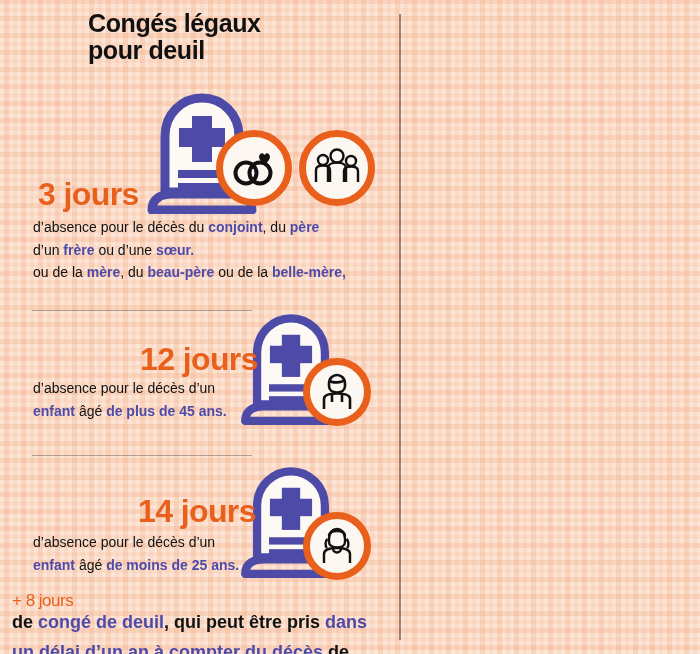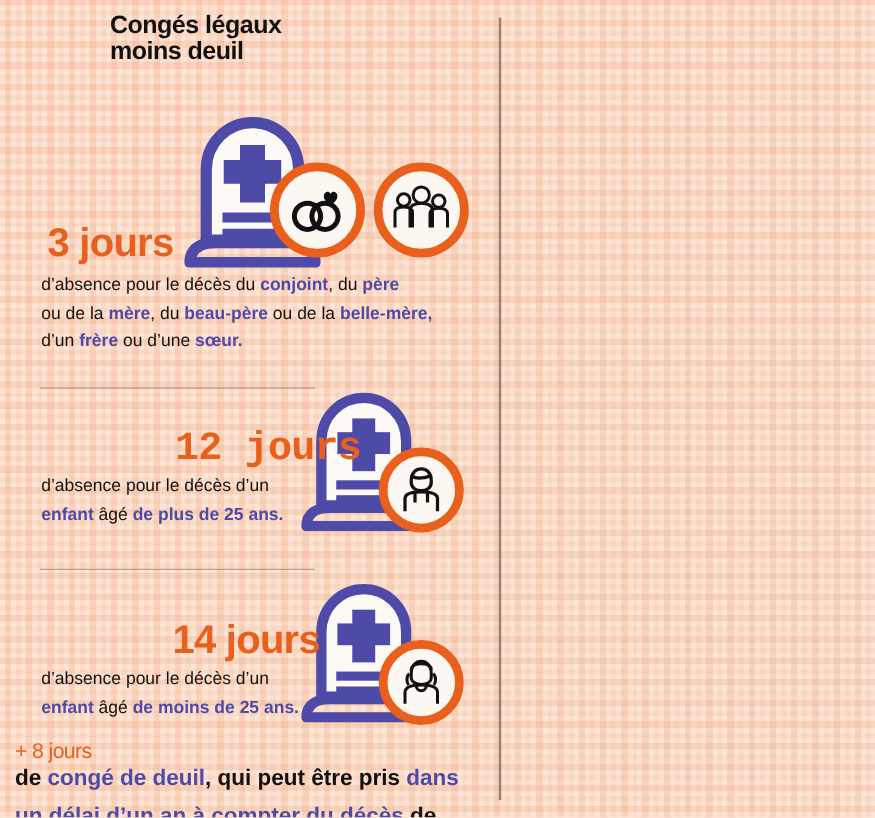--- a/index.html
+++ b/index.html
@@ -42,21 +42,21 @@
     background: #6b5548;
     opacity: .65;
   }
 
   
   .heading {
     font-weight: 900;
     color: #111111;
     letter-spacing: -0.4px;
     line-height: 1.06;
-    font-size: 20px;
+    font-size: 25px;
   }
   .h-left  { position: absolute; left: 88px;  top: 10px; width: 300px; }
 
   
   .big-num {
     font-size: 32px;
     font-weight: 900;
     color: #E8601C;
     letter-spacing: -0.6px;
     line-height: 1;
@@ -87,21 +87,21 @@
     border: 7px solid #E8601C;
     display: flex; align-items: center; justify-content: center;
   }
 
   
   #block1-num  { position: absolute; left: 38px;  top: 178px; }
   #block1-text { position: absolute; left: 33px;  top: 216px; width: 355px; }
 
   
   #rule1 { left: 32px; top: 310px; width: 220px; }
-  #block2-num  { position: absolute; left: 140px; top: 343px; font-family: Liberation Mono, monospace; }
+  #block2-num  { position: absolute; left: 140px; top: 343px; }
   #block2-text { position: absolute; left: 33px;  top: 377px; width: 225px; text-align: left; }
 
   
   #rule2 { left: 32px; top: 455px; width: 220px; }
   #block3-num  { position: absolute; left: 138px; top: 495px; }
   #block3-text { position: absolute; left: 33px;  top: 531px; width: 225px; }
 
   
   #block4 { position: absolute; left: 12px; top: 592px; width: 382px; }
   #block4 .plusnum {
@@ -114,21 +114,21 @@
 <body>
 
 <div id="poster">
 
   <div class="v-divider"></div>
 
   <div class="col-left">
 
     <div class="heading h-left">
       <div>Congés légaux</div>
-      <div>moins deuil</div>
+      <div>pour deuil</div>
     </div>
 
     <div class="tomb-wrap" style="left:142px; top:84px;">
       <svg width="120" height="130" viewBox="0 0 120 130">
         <path d="M23 52 C23 30 40 14 60 14 C80 14 97 30 97 52 L97 108 L23 108 Z" fill="#fdf9f5" stroke="#4E4AA8" stroke-width="9" stroke-linejoin="round"></path>
         <rect x="50" y="32" width="20" height="46" fill="#4E4AA8"></rect>
         <rect x="37" y="44" width="46" height="19" fill="#4E4AA8"></rect>
         <rect x="36" y="86" width="48" height="8" fill="#4E4AA8"></rect>
         <rect x="36" y="99" width="48" height="8" fill="#4E4AA8"></rect>
         <path d="M10 126 C10 114 20 110 30 110 L92 110 C102 110 110 114 110 126 Z" fill="none" stroke="#4E4AA8" stroke-width="9" stroke-linejoin="round"></path>
@@ -152,22 +152,22 @@
           <path d="M31 34 L31 23 C31 20 34 18.5 38 18.5 C42 18.5 45 20 45 23 L45 34"></path>
           <circle cx="24" cy="8" r="6.5"></circle>
           <path d="M15 34 L15 20 C15 16.5 19 14.5 24 14.5 C29 14.5 33 16.5 33 20 L33 34"></path>
         </g>
       </svg>
     </div>
 
     <div class="big-num" id="block1-num">3 jours</div>
     <div class="body-txt" id="block1-text">
         <div><span>d’absence pour le décès du </span><span class="hl">conjoint</span><span>, du </span><span class="hl">père</span></div>
+        <div><span>d’un </span><span class="hl">frère</span><span> ou d’une </span><span class="hl">sœur.</span></div>
         <div><span>ou de la </span><span class="hl">mère</span><span>, du </span><span class="hl">beau-père</span><span> ou de la </span><span class="hl">belle-mère,</span></div>
-        <div><span>d’un </span><span class="hl">frère</span><span> ou d’une </span><span class="hl">sœur.</span></div>
       </div>
 
     <div class="hr-rule" id="rule1"></div>
 
     <div class="tomb-wrap" style="left:236px; top:305px;">
       <svg width="110" height="120" viewBox="0 0 120 130">
         <path d="M23 52 C23 30 40 14 60 14 C80 14 97 30 97 52 L97 108 L23 108 Z" fill="#fdf9f5" stroke="#4E4AA8" stroke-width="9" stroke-linejoin="round"></path>
         <rect x="50" y="32" width="20" height="46" fill="#4E4AA8"></rect>
         <rect x="37" y="44" width="46" height="19" fill="#4E4AA8"></rect>
         <rect x="36" y="86" width="48" height="8" fill="#4E4AA8"></rect>
@@ -182,21 +182,21 @@
           <path d="M10 9 C12 11 22 11 24 8"></path>
           <path d="M4 37 L4 27 C4 23.5 9 21.5 17 21.5 C25 21.5 30 23.5 30 27 L30 37"></path>
           <path d="M12 21.5 L12 30 M22 21.5 L22 30"></path>
         </g>
       </svg>
     </div>
 
     <div class="big-num" id="block2-num">12 jours</div>
     <div class="body-txt" id="block2-text">
         <div><span>d’absence pour le décès d’un</span></div>
-        <div><span class="hl">enfant</span><span> âgé </span><span class="hl">de plus de 25 ans.</span></div>
+        <div><span class="hl">enfant</span><span> âgé </span><span class="hl">de plus de 45 ans.</span></div>
       </div>
 
     <div class="hr-rule" id="rule2"></div>
 
     <div class="tomb-wrap" style="left:236px; top:458px;">
       <svg width="110" height="120" viewBox="0 0 120 130">
         <path d="M23 52 C23 30 40 14 60 14 C80 14 97 30 97 52 L97 108 L23 108 Z" fill="#fdf9f5" stroke="#4E4AA8" stroke-width="9" stroke-linejoin="round"></path>
         <rect x="50" y="32" width="20" height="46" fill="#4E4AA8"></rect>
         <rect x="37" y="44" width="46" height="19" fill="#4E4AA8"></rect>
         <rect x="36" y="86" width="48" height="8" fill="#4E4AA8"></rect>

